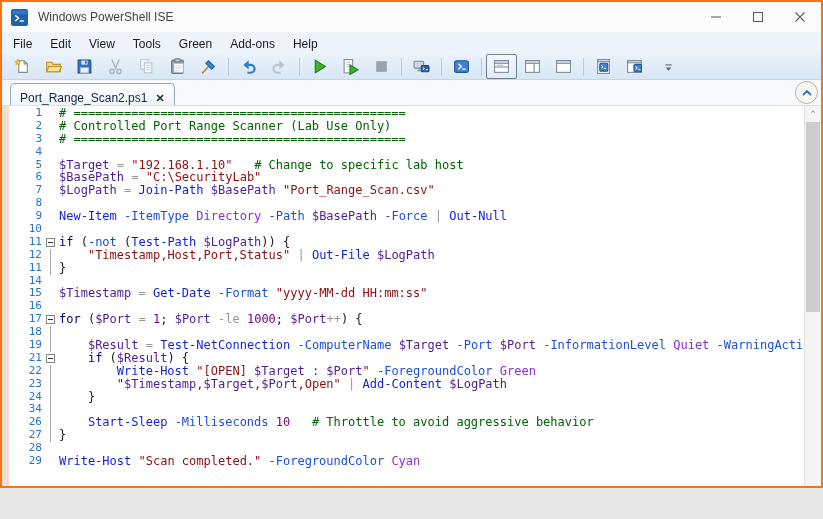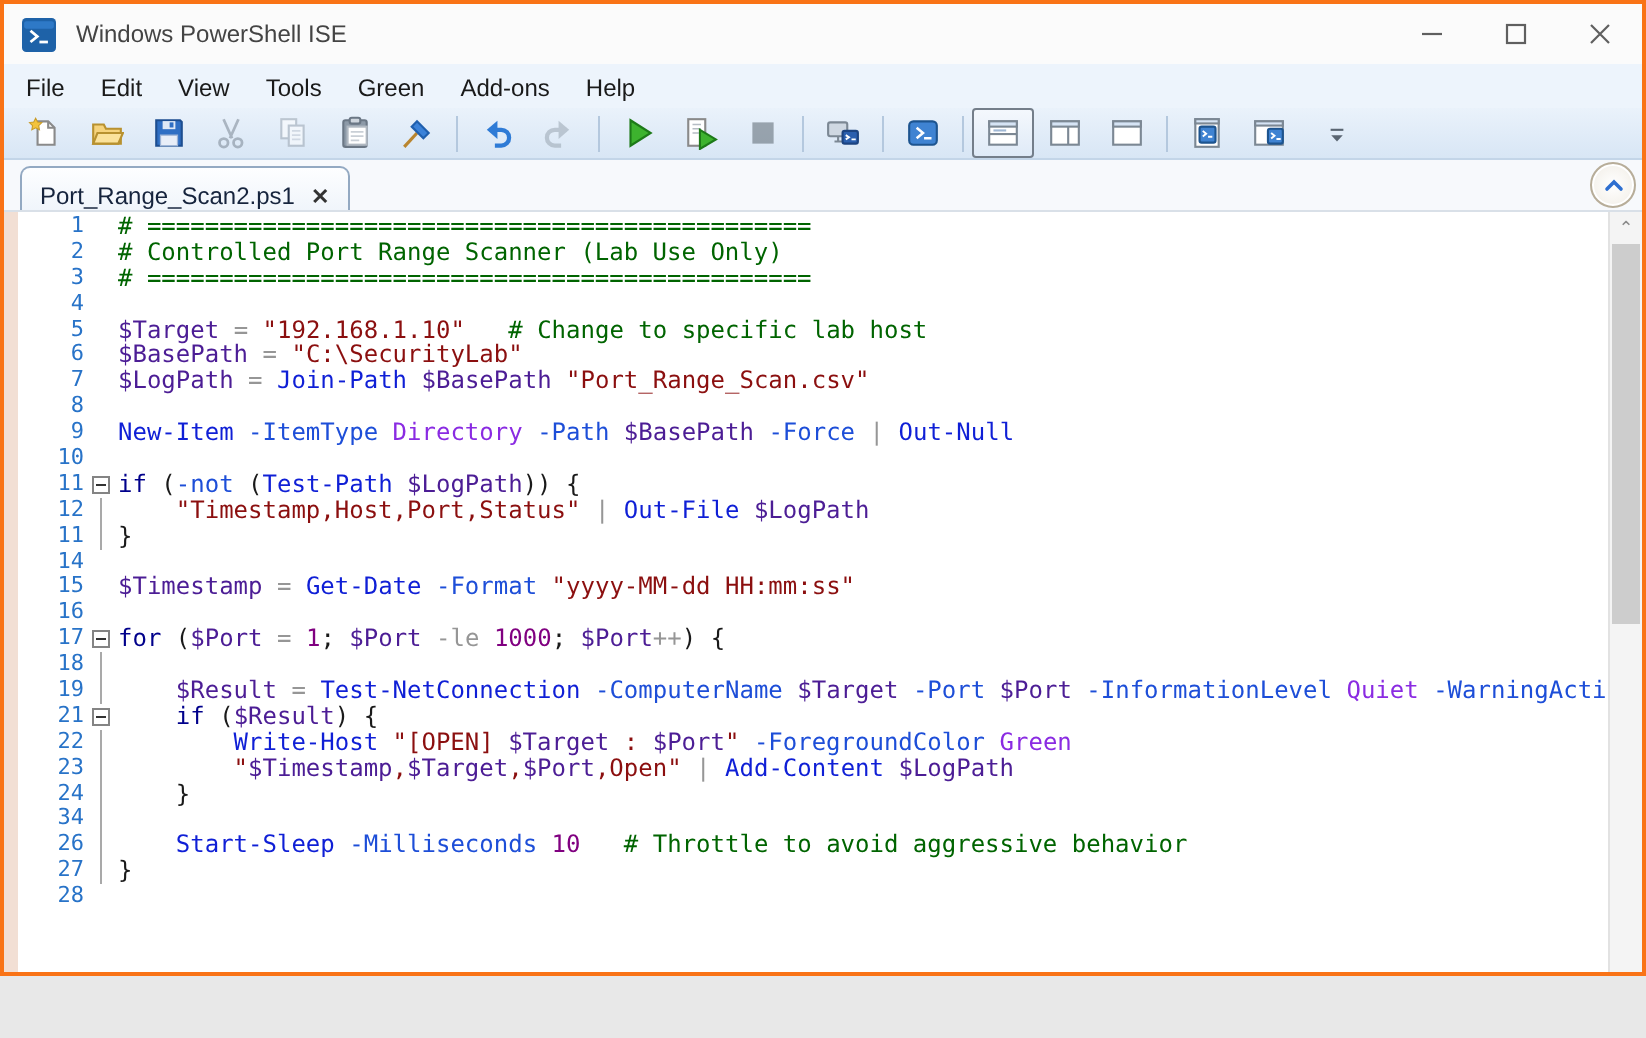--- a/index.html
+++ b/index.html
@@ -333,20 +333,21 @@
         <div class="code-line"><span class="ln">18</span><span class="gut line"></span><span class="code-text"></span></div>
         <div class="code-line"><span class="ln">19</span><span class="gut line"></span><span class="code-text"><span class="tk-t">    </span><span class="tk-v">$Result</span><span class="tk-t"> </span><span class="tk-o">=</span><span class="tk-t"> </span><span class="tk-cmd">Test-NetConnection</span><span class="tk-t"> </span><span class="tk-p">-ComputerName</span><span class="tk-t"> </span><span class="tk-v">$Target</span><span class="tk-t"> </span><span class="tk-p">-Port</span><span class="tk-t"> </span><span class="tk-v">$Port</span><span class="tk-t"> </span><span class="tk-p">-InformationLevel</span><span class="tk-t"> </span><span class="tk-a">Quiet</span><span class="tk-t"> </span><span class="tk-p">-WarningActio</span></span></div>
         <div class="code-line"><span class="ln">21</span><span class="gut"><span class="fold-box"></span></span><span class="code-text"><span class="tk-t">    </span><span class="tk-k">if</span><span class="tk-t"> (</span><span class="tk-v">$Result</span><span class="tk-t">) {</span></span></div>
         <div class="code-line"><span class="ln">22</span><span class="gut line"></span><span class="code-text"><span class="tk-t">        </span><span class="tk-cmd">Write-Host</span><span class="tk-t"> </span><span class="tk-s">"[OPEN] </span><span class="tk-v">$Target</span><span class="tk-s"> : </span><span class="tk-v">$Port</span><span class="tk-s">"</span><span class="tk-t"> </span><span class="tk-p">-ForegroundColor</span><span class="tk-t"> </span><span class="tk-a">Green</span></span></div>
         <div class="code-line"><span class="ln">23</span><span class="gut line"></span><span class="code-text"><span class="tk-t">        </span><span class="tk-s">"</span><span class="tk-v">$Timestamp</span><span class="tk-s">,</span><span class="tk-v">$Target</span><span class="tk-s">,</span><span class="tk-v">$Port</span><span class="tk-s">,Open"</span><span class="tk-t"> </span><span class="tk-o">|</span><span class="tk-t"> </span><span class="tk-cmd">Add-Content</span><span class="tk-t"> </span><span class="tk-v">$LogPath</span></span></div>
         <div class="code-line"><span class="ln">24</span><span class="gut line"></span><span class="code-text"><span class="tk-t">    }</span></span></div>
         <div class="code-line"><span class="ln">34</span><span class="gut line"></span><span class="code-text"></span></div>
         <div class="code-line"><span class="ln">26</span><span class="gut line"></span><span class="code-text"><span class="tk-t">    </span><span class="tk-cmd">Start-Sleep</span><span class="tk-t"> </span><span class="tk-p">-Milliseconds</span><span class="tk-t"> </span><span class="tk-n">10</span><span class="tk-t">   </span><span class="tk-c"># Throttle to avoid aggressive behavior</span></span></div>
         <div class="code-line"><span class="ln">27</span><span class="gut line"></span><span class="code-text"><span class="tk-t">}</span></span></div>
         <div class="code-line"><span class="ln">28</span><span class="gut"></span><span class="code-text"></span></div>
+        <div class="code-line"><span class="ln">29</span><span class="gut"></span><span class="code-text"><span class="tk-cmd">Write-Host</span><span class="tk-t"> </span><span class="tk-s">"Scan completed."</span><span class="tk-t"> </span><span class="tk-p">-ForegroundColor</span><span class="tk-t"> </span><span class="tk-a">Cyan</span></span></div>
       </div>
     <div id="vscroll">
       <span class="sb-arrow" style="top:0;">⌃</span>
       <div id="vthumb"></div>
       <span class="sb-arrow" style="bottom:0;">⌄</span>
     </div>
   </div>
 
   <div id="hscroll">
     <span class="sb-arrow" id="hs-left">‹</span>

